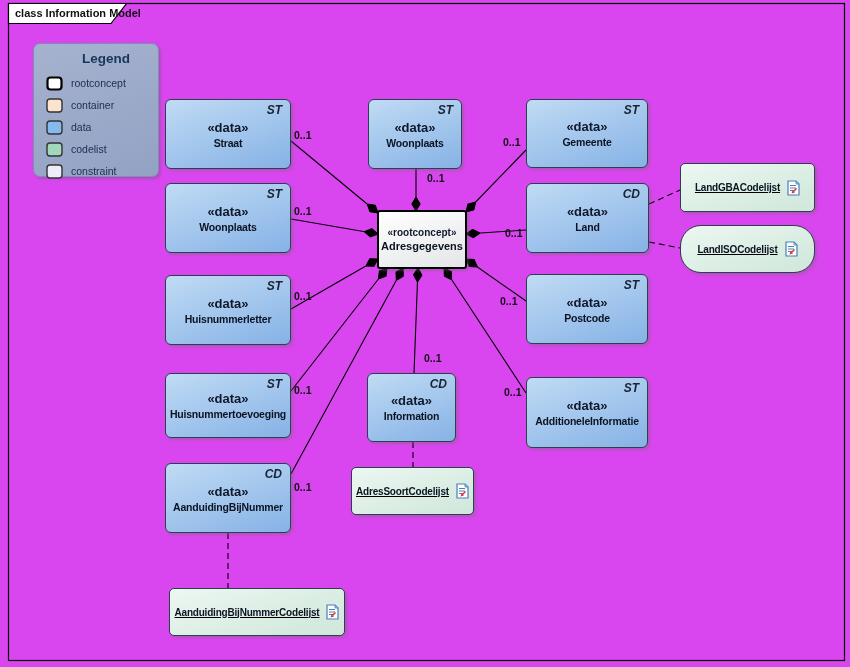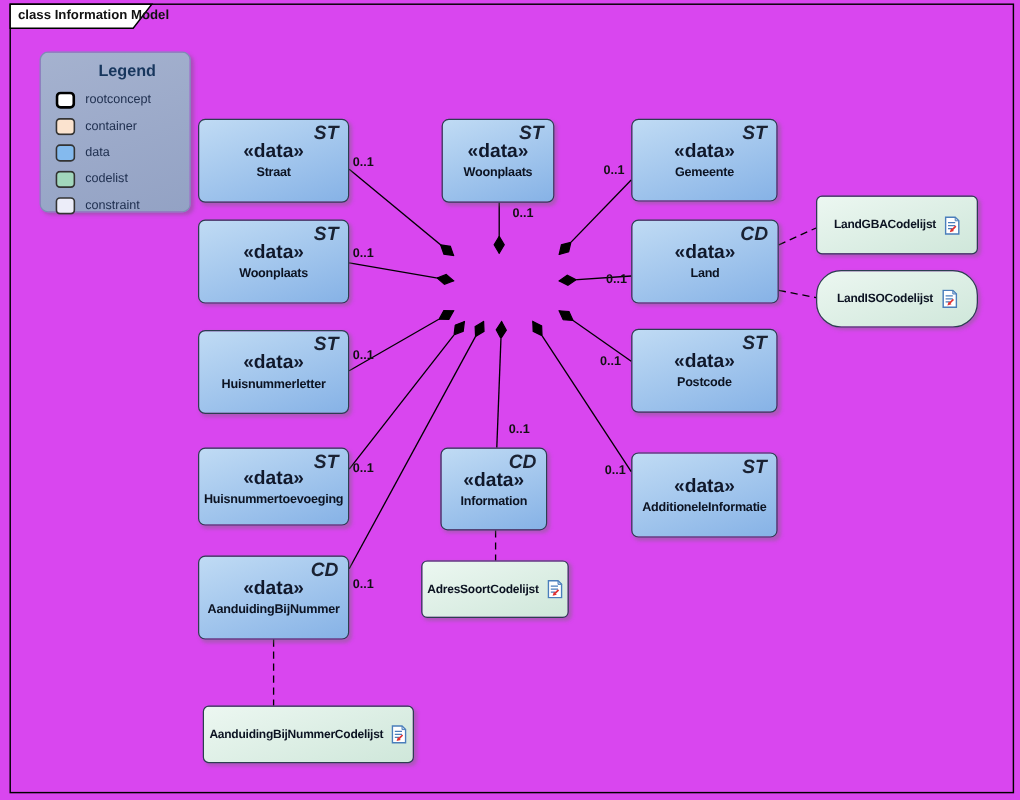--- a/index.html
+++ b/index.html
@@ -19,31 +19,31 @@
   .legend-items{position:absolute;left:12px;top:28px;right:6px;}
   .legend-item{display:flex;align-items:center;height:22px;}
   .legend-item svg{flex:0 0 auto;margin-right:8px;}
   .legend-item .lab{font-size:10.5px;color:#203050;}
 
   
   .node{position:absolute;box-sizing:border-box;border:1px solid #2c3e50;border-radius:6px;
         box-shadow:2px 2px 3px rgba(110,110,110,.4);
         display:flex;flex-direction:column;align-items:center;justify-content:center;}
   .data-node{background:linear-gradient(160deg,#c0dbf4 0%,#86b2e6 100%);}
-  .data-node .stereo{font-size:16px;font-weight:bold;color:#10182b;}
+  .data-node .stereo{font-size:13px;font-weight:bold;color:#10182b;}
   .data-node .nm{font-size:10.5px;font-weight:bold;color:#0c1322;white-space:nowrap;letter-spacing:-0.2px;margin-top:2px;}
-  .data-node .tag{position:absolute;top:3px;right:8px;font-size:16px;font-weight:bold;font-style:italic;color:#1a2233;}
+  .data-node .tag{position:absolute;top:3px;right:8px;font-size:12px;font-weight:bold;font-style:italic;color:#1a2233;}
 
   .root-node{background:linear-gradient(160deg,#ffffff 0%,#e3e5e8 100%);
              border:2.5px solid #000;border-radius:3px;}
   .root-node .stereo{font-size:10px;font-weight:bold;color:#10182b;}
   .root-node .nm{font-size:11px;font-weight:bold;color:#0c1322;margin-top:2px;}
 
   .codelist-node{background:linear-gradient(160deg,#ecf7f1 0%,#cfe7da 100%);
-                 flex-direction:row;gap:7px;border-radius:5px;}
+                 flex-direction:row;gap:7px;border-radius:5px;text-decoration:underline;}
   .codelist-node .nm{font-size:10px;font-weight:bold;color:#0c1322;white-space:nowrap;letter-spacing:-0.2px;}
   .codelist-node .doc-icon{flex:0 0 auto;}
 
   
   .n-straat{left:165px;top:99px;width:126px;height:70px;}
   .n-huisnummer{left:165px;top:183px;width:126px;height:70px;}
   .n-huisnummerletter{left:165px;top:275px;width:126px;height:70px;}
   .n-huisnummertoevoeging{left:165px;top:373px;width:126px;height:65px;}
   .n-aanduidingbijnummer{left:165px;top:463px;width:126px;height:70px;}
   .n-woonplaats{left:368px;top:99px;width:94px;height:70px;}
@@ -192,20 +192,24 @@
     <span class="tag">ST</span>
     <span class="stereo">«data»</span>
     <span class="nm">Postcode</span>
   </div>
   <div class="node data-node n-additioneleinformatie">
     <span class="tag">ST</span>
     <span class="stereo">«data»</span>
     <span class="nm">AdditioneleInformatie</span>
   </div>
 
+  <div class="node root-node n-root">
+    <span class="stereo">«rootconcept»</span>
+    <span class="nm">Adresgegevens</span>
+  </div>
 
   <div class="node codelist-node n-landgba">
     <span class="nm">LandGBACodelijst</span>
     <svg class="doc-icon" width="13" height="16" viewBox="0 0 13 16">
       <path d="M1,1 h8 l3,3 v11 h-11 z" fill="#ffffff" stroke="#4a7ebb" stroke-width="1.2"></path>
       <path d="M9,1 l3,3 h-3 z" fill="#b8cce4" stroke="#4a7ebb" stroke-width="0.8"></path>
       <line x1="3" y1="5.5" x2="9" y2="5.5" stroke="#4a7ebb" stroke-width="1"></line>
       <line x1="3" y1="8" x2="9" y2="8" stroke="#4a7ebb" stroke-width="1"></line>
       <line x1="3" y1="10.5" x2="7" y2="10.5" stroke="#4a7ebb" stroke-width="1"></line>
       <line x1="9.5" y1="8.5" x2="6.5" y2="11.5" stroke="#e03030" stroke-width="1.4"></line>

